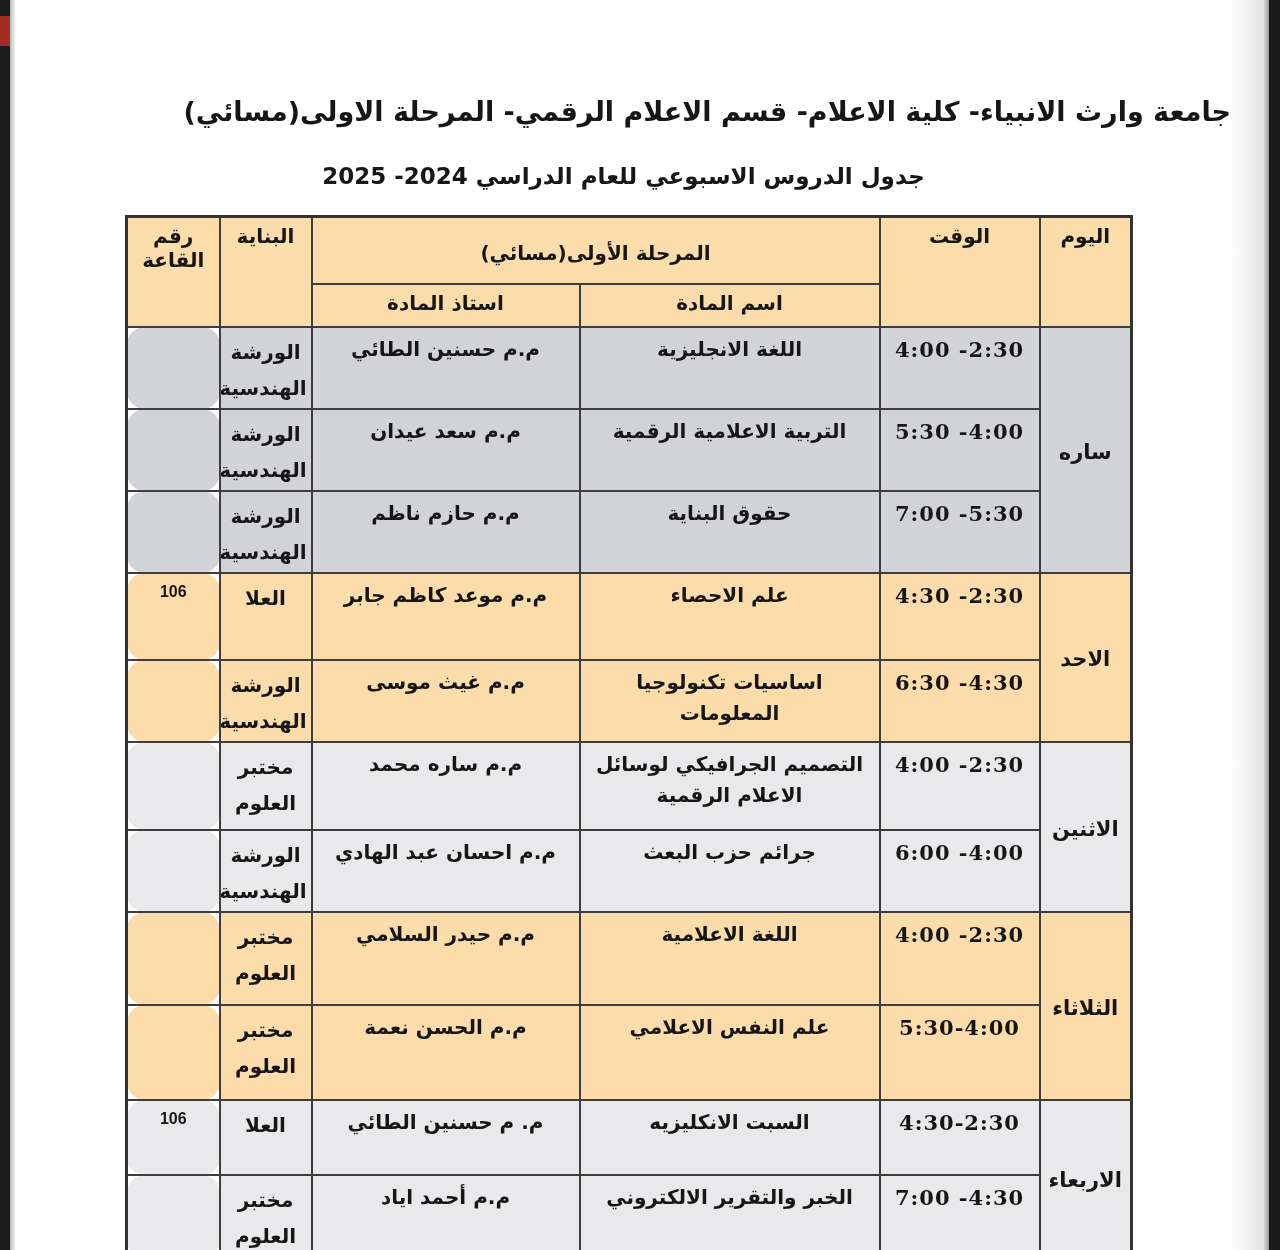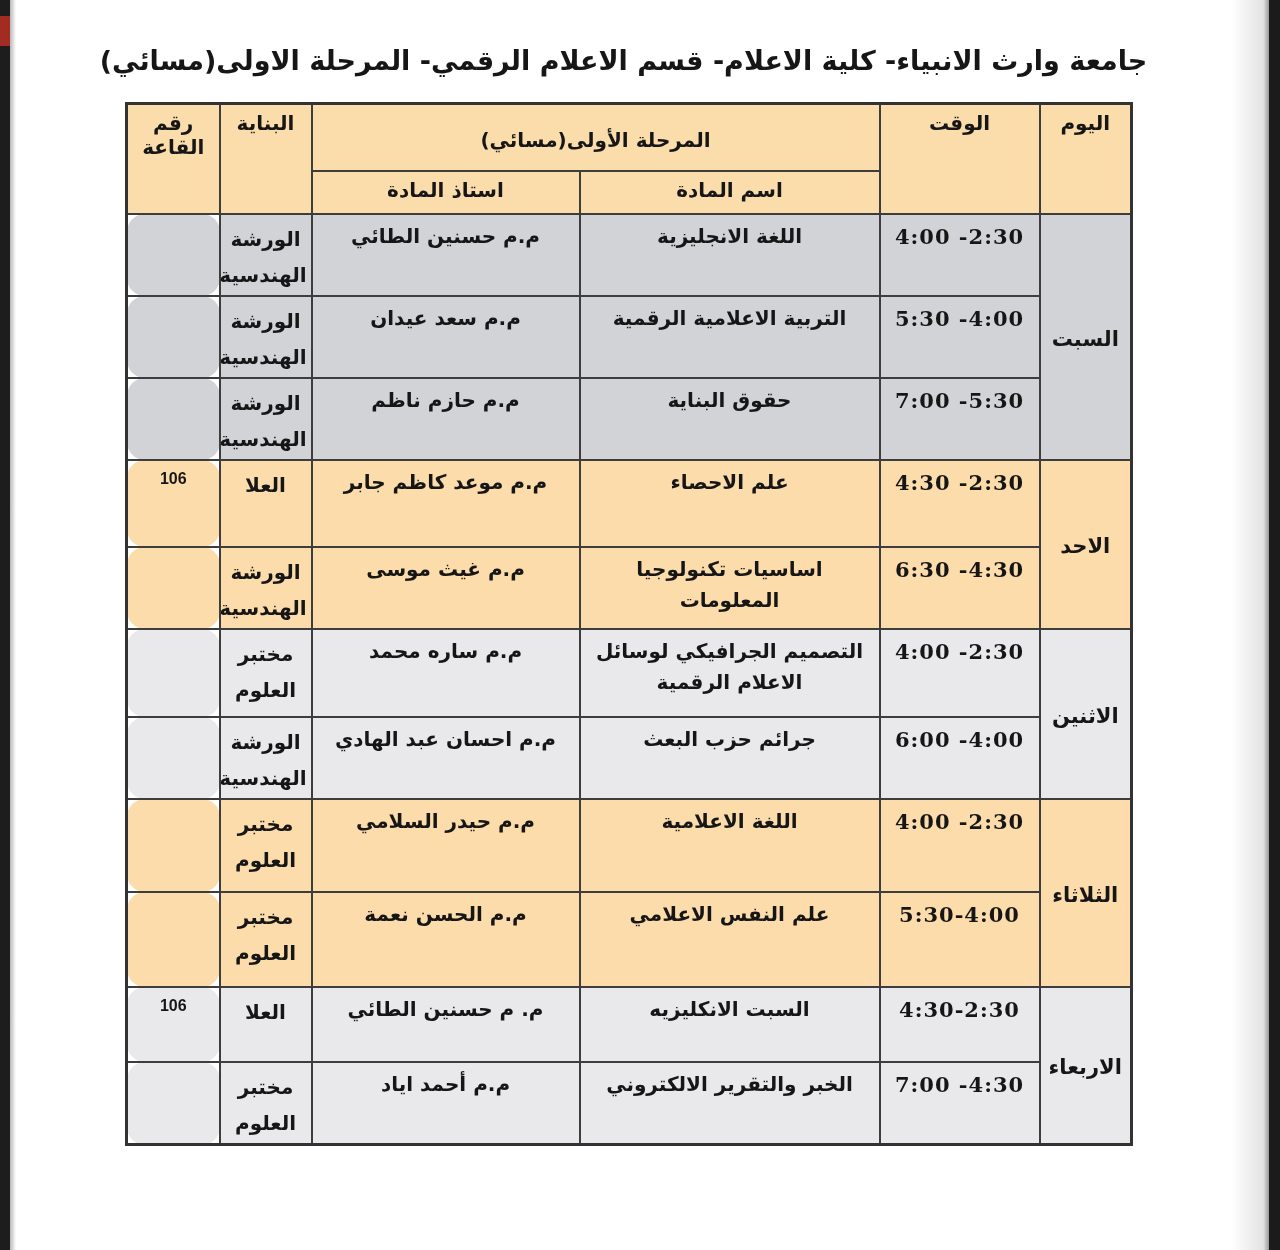--- a/index.html
+++ b/index.html
@@ -29,22 +29,22 @@
     background:#1b1b1b;
   }
   .edge-right-gap{
     position:absolute;right:11px;top:0;width:38px;height:1250px;
     background:linear-gradient(90deg,#ffffff,#e3e3e3 85%,#9a9a9a);
   }
 
   .page{position:absolute;left:16px;top:0;width:1215px;}
 
   .title{
-    margin:45px 0 0 0;
-    text-align:center;
+    margin:96px 0 0 0;
+    text-align:right;
     font-size:27px;font-weight:bold;
     letter-spacing:0;
   }
   .subtitle{
     margin:36px 0 0 0;
     text-align:center;
     font-size:23px;font-weight:bold;
   }
 
   table.schedule{
@@ -95,20 +95,21 @@
 <body>
 
 <div class="edge-left"></div>
 <div class="edge-left-gap"></div>
 <div class="red-mark"></div>
 <div class="edge-right-gap"></div>
 <div class="edge-right"></div>
 
 <div class="page">
   <div class="title" dir="rtl">جامعة وارث الانبياء- كلية الاعلام- قسم الاعلام الرقمي- المرحلة الاولى(مسائي)</div>
+  <div class="subtitle" dir="rtl">جدول الدروس الاسبوعي للعام الدراسي 2024- 2025</div>
 
   <table class="schedule" dir="rtl" id="schedule">
     <colgroup>
       <col class="w-day">
         <col class="w-time">
         <col class="w-subject">
       <col class="w-teacher">
         <col class="w-building">
         <col class="w-room">
     </colgroup>
@@ -120,21 +121,21 @@
         <th rowspan="2">البناية</th>
         <th rowspan="2">رقم القاعة</th>
       </tr>
       <tr style="height:43px;">
         <th class="h-sub">اسم المادة</th>
         <th class="h-sub">استاذ المادة</th>
       </tr>
     </thead>
     <tbody id="schedule-body">
         <tr style="height: 72px;">
-          <td rowspan="3" class="c-day tone-gray-dark">السبت</td>
+          <td rowspan="3" class="c-day tone-gray-dark">ساره</td>
           <td class="c-time tone-gray-dark" dir="ltr">4:00 -2:30</td>
           <td class="c-subject tone-gray-dark" dir="rtl">اللغة الانجليزية</td>
           <td class="c-teacher tone-gray-dark" dir="rtl">م.م حسنين الطائي</td>
           <td class="c-building tone-gray-dark" dir="rtl">الورشة الهندسية</td>
           <td class="c-room tone-gray-dark" dir="ltr"></td>
         </tr>
         <tr style="height: 73px;">
           <td class="c-time tone-gray-dark" dir="ltr">5:30 -4:00</td>
           <td class="c-subject tone-gray-dark" dir="rtl">التربية الاعلامية الرقمية</td>
           <td class="c-teacher tone-gray-dark" dir="rtl">م.م سعد عيدان</td>

